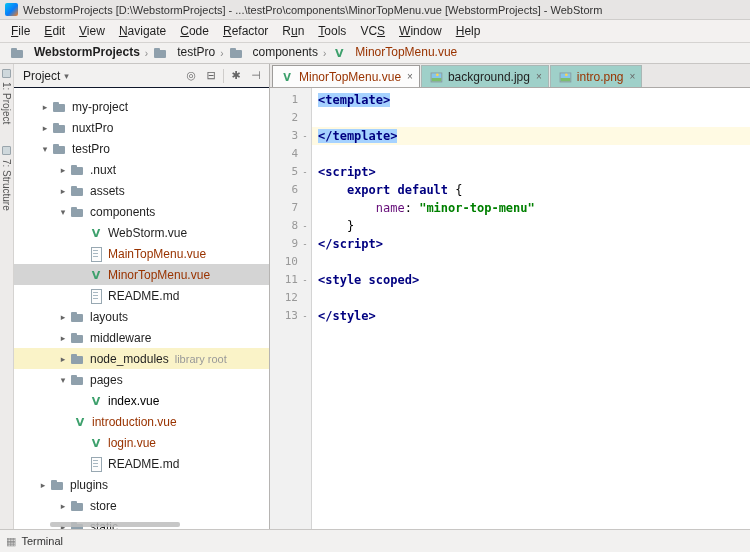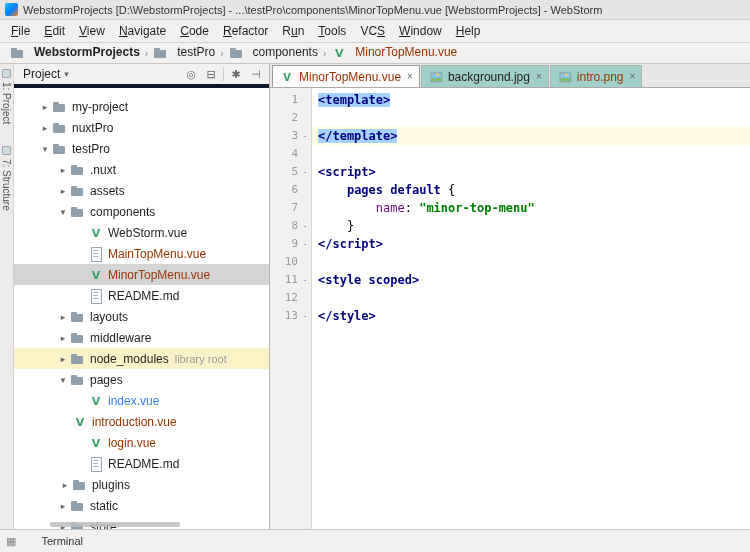--- a/index.html
+++ b/index.html
@@ -25,21 +25,21 @@
   
   .main{position:absolute;top:64px;left:0;right:0;bottom:23px;display:flex}
 
   
   .stripe{width:14px;background:#EDEBEA;border-right:1px solid #D5D3D1;position:relative;flex-shrink:0}
   .tw-icon{position:absolute;left:2px;width:9px;height:9px;border:1px solid #9AA5AC;background:#CFD8DC;border-radius:1px}
   .tw-label{position:absolute;left:1px;writing-mode:vertical-rl;font-size:10px;color:#555;white-space:nowrap}
 
   
   .project-panel{width:256px;border-right:1px solid #B6B4B2;display:flex;flex-direction:column;background:#fff;position:relative;flex-shrink:0}
-  .panel-header{height:24px;background:#F2F1F0;border-bottom:4px solid #0f172a;display:flex;align-items:center;padding:0 5px;gap:4px;flex-shrink:0}
+  .panel-header{height:24px;background:#F2F1F0;border-bottom:1px solid #0f172a;display:flex;align-items:center;padding:0 5px;gap:4px;flex-shrink:0}
   .panel-title{display:flex;align-items:center;gap:4px;padding:2px 4px}
   .panel-title::after{content:"\25BE";color:#666;font-size:9px}
   .ph-sp{flex:1}
   .ph-ico{width:16px;height:16px;display:inline-flex;align-items:center;justify-content:center;color:#666;font-size:11px}
   .ph-locate::before{content:"\25CE"}
   .ph-collapse::before{content:"\229F"}
   .ph-settings::before{content:"\2731"}
   .ph-hide::before{content:"\22A3"}
   .ph-div{width:1px;height:14px;background:#CFCDCB}
 
@@ -53,21 +53,21 @@
   .ico{width:16px;height:16px;display:inline-block;position:relative;margin-right:4px;flex-shrink:0}
   .i-folder::before{content:"";position:absolute;left:1px;top:5px;width:12px;height:8px;background:#8FA0AC;border-radius:1px}
   .i-folder::after{content:"";position:absolute;left:1px;top:3px;width:6px;height:3px;background:#8FA0AC;border-radius:1px 1px 0 0}
   .i-vue{text-align:center;line-height:16px}
   .i-vue::before{content:"V";color:#3DA06C;font-weight:bold;font-size:11px;font-family:"DejaVu Sans",sans-serif}
   .i-file::before{content:"";position:absolute;left:3px;top:1px;width:9px;height:13px;background:#FDFDFD;border:1px solid #98A8B2}
   .i-file::after{content:"";position:absolute;left:5px;top:4px;width:5px;height:7px;background:repeating-linear-gradient(to bottom,#A8B8C2 0 1px,transparent 1px 3px)}
   .i-img::before{content:"";position:absolute;left:2px;top:3px;width:11px;height:9px;background:linear-gradient(180deg,#86C5EA 55%,#7CBE6E 55%);border:1px solid #8899A2}
   .i-img::after{content:"";position:absolute;left:8px;top:4px;width:3px;height:3px;border-radius:50%;background:#FFD54F}
   .c-unv{color:#993300}
-  .c-mod{color:#3b82f6}
+  .c-mod{color:#000000}
   .ann{color:#999;margin-left:6px;font-size:11px}
   .hscroll{position:absolute;bottom:2px;left:36px;width:130px;height:5px;background:#BDBDBD;border-radius:2px;opacity:.85}
 
   
   .editor{flex:1;display:flex;flex-direction:column;min-width:0}
   .tabbar{height:24px;background:#E9E7E6;border-bottom:1px solid #ACA9A7;display:flex;align-items:flex-end;padding-left:2px;gap:1px;overflow:hidden}
   .tab{height:22px;display:flex;align-items:center;gap:4px;padding:0 6px;border:1px solid #A9B7B5;border-bottom:none;background:#9FD0C9;flex-shrink:0}
   .tab.active{background:#FCFCFC;border-color:#9E9C9A}
   .tab .ico{margin-right:0;transform:scale(.9)}
   .tab-close{color:#666;font-size:10px;margin-left:2px}
@@ -82,21 +82,21 @@
   .codeln{flex:1;white-space:pre;padding-left:6px}
   .line.caret .codeln{background:#FFFAE3}
   .tk-tag{color:#000080;font-weight:bold}
   .tk-kw{color:#000080;font-weight:bold}
   .tk-str{color:#008000;font-weight:bold}
   .tk-pln{color:#000}
   .tk-prop{color:#660E7A}
   .hl{background:#A6D2FF}
 
   
-  .statusbar{position:absolute;left:0;right:0;bottom:0;height:23px;background:#F2F1F0;border-top:1px solid #C8C6C4;display:flex;align-items:center;padding-left:6px;gap:20px;font-size:11px;color:#333}
+  .statusbar{position:absolute;left:0;right:0;bottom:0;height:23px;background:#F2F1F0;border-top:1px solid #C8C6C4;display:flex;align-items:center;padding-left:6px;gap:0;font-size:11px;color:#333}
   .corner-icon{color:#888;font-size:11px}
   .corner-icon::before{content:"\25A6"}
   .tw-bottom{padding:2px 5px}
 </style>
 </head>
 <body>
 
 <div class="titlebar">
   <span class="ws-icon"></span>
   <span>WebstormProjects [D:\WebstormProjects] - ...\testPro\components\MinorTopMenu.vue [WebstormProjects] - WebStorm</span>
@@ -245,34 +245,34 @@
       <div class="row" style="padding-left:60px">
           <span class="chev"></span>
           <span class="ico i-vue"></span>
           <span class="c-unv">login.vue</span>
         </div>
       <div class="row" style="padding-left:60px">
           <span class="chev"></span>
           <span class="ico i-file"></span>
           <span>README.md</span>
         </div>
-      <div class="row" style="padding-left:44px">
+      <div class="row" style="padding-left:22px">
           <span class="chev closed"></span>
           <span class="ico i-folder"></span>
           <span>plugins</span>
         </div>
       <div class="row" style="padding-left:42px">
           <span class="chev closed"></span>
           <span class="ico i-folder"></span>
+          <span>store</span>
+        </div>
+      <div class="row" style="padding-left:42px">
+          <span class="chev closed"></span>
+          <span class="ico i-folder"></span>
           <span>static</span>
-        </div>
-      <div class="row" style="padding-left:42px">
-          <span class="chev closed"></span>
-          <span class="ico i-folder"></span>
-          <span>store</span>
         </div>
     </div>
     <span class="hscroll"></span>
   </div>
 
   <div class="editor">
     <div class="tabbar">
       <div class="tab active">
         <span class="ico i-vue"></span>
         <span class="c-unv">MinorTopMenu.vue</span>
@@ -314,21 +314,21 @@
             <span class="codeln"></span>
           </div>
         <div class="line">
             <span class="ln">5</span>
             <span class="fold">-</span>
             <span class="codeln"><span class="tk-tag">&lt;script&gt;</span></span>
           </div>
         <div class="line">
             <span class="ln">6</span>
             <span class="fold"></span>
-            <span class="codeln"><span class="tk-pln">    </span><span class="tk-kw">pages default </span><span class="tk-pln">{</span></span>
+            <span class="codeln"><span class="tk-pln">    </span><span class="tk-kw">export default </span><span class="tk-pln">{</span></span>
           </div>
         <div class="line">
             <span class="ln">7</span>
             <span class="fold"></span>
             <span class="codeln"><span class="tk-pln">        </span><span class="tk-prop">name</span><span class="tk-pln">: </span><span class="tk-str">"minor-top-menu"</span></span>
           </div>
         <div class="line">
             <span class="ln">8</span>
             <span class="fold">-</span>
             <span class="codeln"><span class="tk-pln">    }</span></span>

